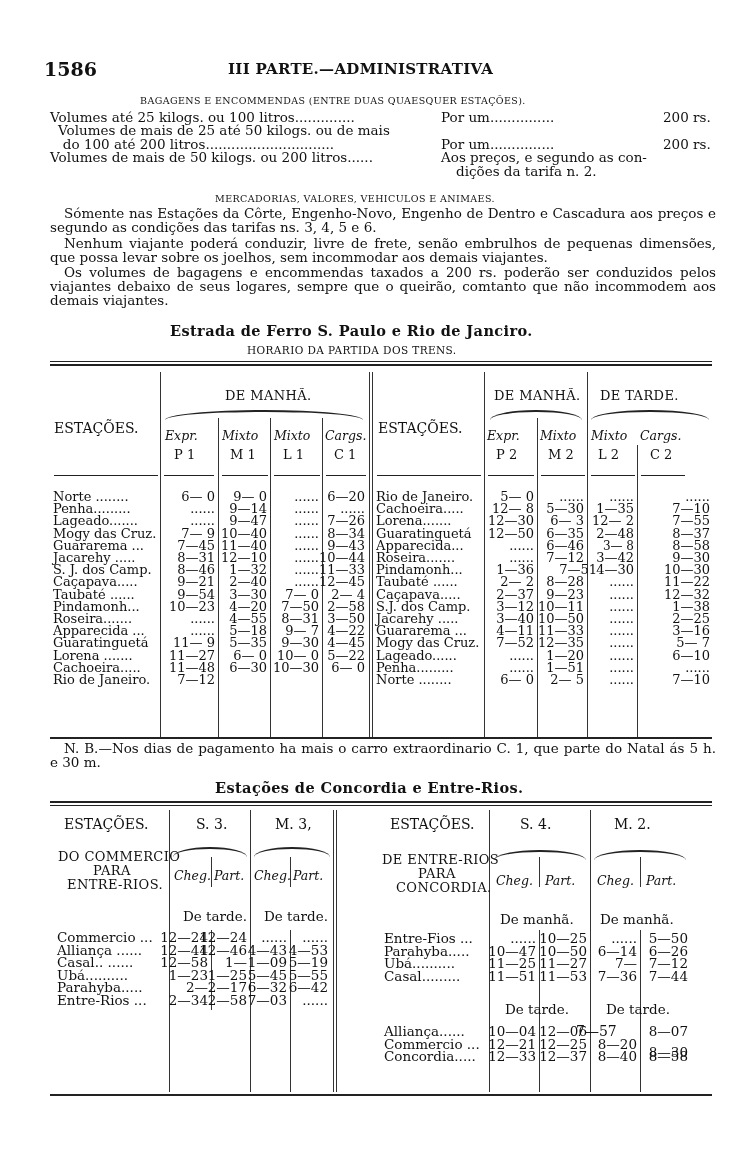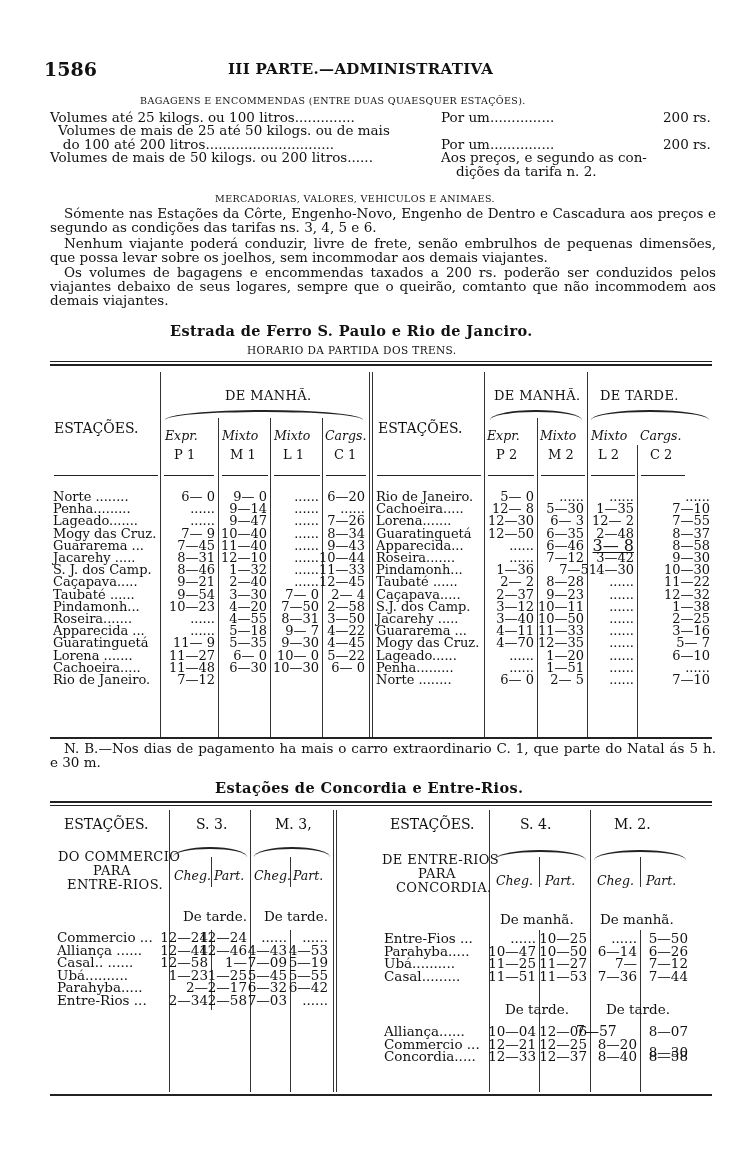--- a/index.html
+++ b/index.html
@@ -194,21 +194,21 @@
     <div class="cell" style="left:576px;width:58px;text-align:right;top:514.4px;font-size:13px;">12— 2</div>
     <div class="cell" style="left:652px;width:58px;text-align:right;top:514.4px;font-size:13px;">7—55</div>
     <div class="cell" style="left:376px;top:526.6px;font-size:13px;">Guaratinguetá</div>
     <div class="cell" style="left:476px;width:58px;text-align:right;top:526.6px;font-size:13px;">12—50</div>
     <div class="cell" style="left:526px;width:58px;text-align:right;top:526.6px;font-size:13px;">6—35</div>
     <div class="cell" style="left:576px;width:58px;text-align:right;top:526.6px;font-size:13px;">2—48</div>
     <div class="cell" style="left:652px;width:58px;text-align:right;top:526.6px;font-size:13px;">8—37</div>
     <div class="cell" style="left:376px;top:538.8px;font-size:13px;">Apparecida...</div>
     <div class="cell" style="left:476px;width:58px;text-align:right;top:538.8px;font-size:13px;">......</div>
     <div class="cell" style="left:526px;width:58px;text-align:right;top:538.8px;font-size:13px;">6—46</div>
-    <div class="cell" style="left:576px;width:58px;text-align:right;top:538.8px;font-size:16px;text-decoration:underline;">3— 8</div>
+    <div class="cell" style="left:576px;width:58px;text-align:right;top:538.8px;font-size:12px;">3— 8</div>
     <div class="cell" style="left:652px;width:58px;text-align:right;top:538.8px;font-size:13px;">8—58</div>
     <div class="cell" style="left:376px;top:551px;font-size:13px;">Roseira.......</div>
     <div class="cell" style="left:476px;width:58px;text-align:right;top:551px;font-size:13px;">......</div>
     <div class="cell" style="left:526px;width:58px;text-align:right;top:551px;font-size:13px;">7—12</div>
     <div class="cell" style="left:576px;width:58px;text-align:right;top:551px;font-size:13px;">3—42</div>
     <div class="cell" style="left:652px;width:58px;text-align:right;top:551px;font-size:13px;">9—30</div>
     <div class="cell" style="left:376px;top:563.2px;font-size:13px;">Pindamonh...</div>
     <div class="cell" style="left:476px;width:58px;text-align:right;top:563.2px;font-size:13px;">1—36</div>
     <div class="cell" style="left:539px;width:58px;text-align:right;top:563.2px;font-size:13px;">7—51</div>
     <div class="cell" style="left:576px;width:58px;text-align:right;top:563.2px;font-size:13px;">4—30</div>
@@ -232,21 +232,21 @@
     <div class="cell" style="left:476px;width:58px;text-align:right;top:612px;font-size:13px;">3—40</div>
     <div class="cell" style="left:526px;width:58px;text-align:right;top:612px;font-size:13px;">10—50</div>
     <div class="cell" style="left:576px;width:58px;text-align:right;top:612px;font-size:13px;">......</div>
     <div class="cell" style="left:652px;width:58px;text-align:right;top:612px;font-size:13px;">2—25</div>
     <div class="cell" style="left:376px;top:624.2px;font-size:13px;">Guararema ...</div>
     <div class="cell" style="left:476px;width:58px;text-align:right;top:624.2px;font-size:13px;">4—11</div>
     <div class="cell" style="left:526px;width:58px;text-align:right;top:624.2px;font-size:13px;">11—33</div>
     <div class="cell" style="left:576px;width:58px;text-align:right;top:624.2px;font-size:13px;">......</div>
     <div class="cell" style="left:652px;width:58px;text-align:right;top:624.2px;font-size:13px;">3—16</div>
     <div class="cell" style="left:376px;top:636.4px;font-size:13px;">Mogy das Cruz.</div>
-    <div class="cell" style="left:476px;width:58px;text-align:right;top:636.4px;font-size:13px;">4—70</div>
+    <div class="cell" style="left:476px;width:58px;text-align:right;top:636.4px;font-size:13px;">7—52</div>
     <div class="cell" style="left:526px;width:58px;text-align:right;top:636.4px;font-size:13px;">12—35</div>
     <div class="cell" style="left:576px;width:58px;text-align:right;top:636.4px;font-size:13px;">......</div>
     <div class="cell" style="left:652px;width:58px;text-align:right;top:636.4px;font-size:13px;">5— 7</div>
     <div class="cell" style="left:376px;top:648.6px;font-size:13px;">Lageado......</div>
     <div class="cell" style="left:476px;width:58px;text-align:right;top:648.6px;font-size:13px;">......</div>
     <div class="cell" style="left:526px;width:58px;text-align:right;top:648.6px;font-size:13px;">1—20</div>
     <div class="cell" style="left:576px;width:58px;text-align:right;top:648.6px;font-size:13px;">......</div>
     <div class="cell" style="left:652px;width:58px;text-align:right;top:648.6px;font-size:13px;">6—10</div>
     <div class="cell" style="left:376px;top:660.8px;font-size:13px;">Penha.........</div>
     <div class="cell" style="left:476px;width:58px;text-align:right;top:660.8px;font-size:13px;">......</div>
@@ -321,21 +321,21 @@
     <div class="cell" style="left:229px;width:58px;text-align:right;top:930px;font-size:13.5px;">......</div>
     <div class="cell" style="left:270px;width:58px;text-align:right;top:930px;font-size:13.5px;">......</div>
     <div class="cell" style="left:57px;top:942.5px;font-size:13.5px;">Alliança ......</div>
     <div class="cell" style="left:150px;width:58px;text-align:right;top:942.5px;font-size:13.5px;">12—44</div>
     <div class="cell" style="left:189px;width:58px;text-align:right;top:942.5px;font-size:13.5px;">12—46</div>
     <div class="cell" style="left:229px;width:58px;text-align:right;top:942.5px;font-size:13.5px;">4—43</div>
     <div class="cell" style="left:270px;width:58px;text-align:right;top:942.5px;font-size:13.5px;">4—53</div>
     <div class="cell" style="left:57px;top:955px;font-size:13.5px;">Casal.. ......</div>
     <div class="cell" style="left:150px;width:58px;text-align:right;top:955px;font-size:13.5px;">12—58</div>
     <div class="cell" style="left:189px;width:58px;text-align:right;top:955px;font-size:13.5px;">1—</div>
-    <div class="cell" style="left:229px;width:58px;text-align:right;top:955px;font-size:13.5px;">7—09</div>
+    <div class="cell" style="left:229px;width:58px;text-align:right;top:955px;font-size:13.5px;">1—09</div>
     <div class="cell" style="left:270px;width:58px;text-align:right;top:955px;font-size:13.5px;">5—19</div>
     <div class="cell" style="left:57px;top:967.5px;font-size:13.5px;">Ubá..........</div>
     <div class="cell" style="left:150px;width:58px;text-align:right;top:967.5px;font-size:13.5px;">1—23</div>
     <div class="cell" style="left:189px;width:58px;text-align:right;top:967.5px;font-size:13.5px;">1—25</div>
     <div class="cell" style="left:229px;width:58px;text-align:right;top:967.5px;font-size:13.5px;">5—45</div>
     <div class="cell" style="left:270px;width:58px;text-align:right;top:967.5px;font-size:13.5px;">5—55</div>
     <div class="cell" style="left:57px;top:980px;font-size:13.5px;">Parahyba.....</div>
     <div class="cell" style="left:150px;width:58px;text-align:right;top:980px;font-size:13.5px;">2—</div>
     <div class="cell" style="left:189px;width:58px;text-align:right;top:980px;font-size:13.5px;">2—17</div>
     <div class="cell" style="left:229px;width:58px;text-align:right;top:980px;font-size:13.5px;">6—32</div>

